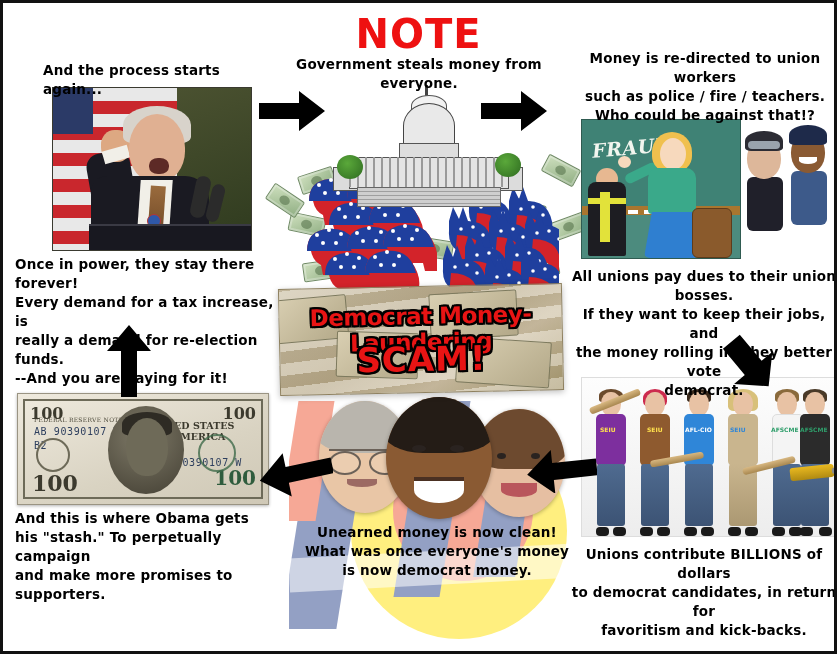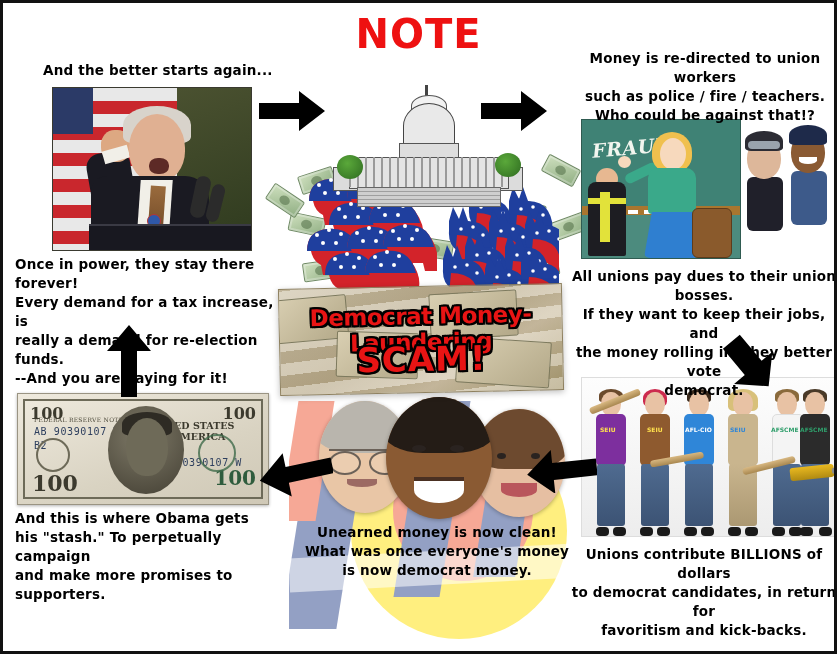--- a/index.html
+++ b/index.html
@@ -238,22 +238,23 @@
   .chainsaw::after{content:"";position:absolute;right:-26px;top:4px;width:28px;height:6px;
     background:#8b8b8b;border-radius:2px;}
 </style>
 </head>
 <body>
 
 <div id="poster">
 
   <div id="start-title">NOTE</div>
 
-  <div class="cap left" style="left:40px;top:58px;width:230px;">And the better starts again...</div>
-
+  <div class="cap left" style="left:40px;top:58px;width:230px;">And the process starts again...</div>
+
+  <div class="cap" style="left:272px;top:52px;width:288px;">Government steals money from everyone.</div>
 
   <div class="cap" style="left:568px;top:46px;width:268px;">Money is re-directed to union workers
 such as police / fire / teachers.
 Who could be against that!?</div>
 
   <div class="cap left" style="left:12px;top:252px;width:272px;">Once in power, they stay there forever!
 Every demand for a tax increase, is
 really a demand for re-election funds.
 --And you are paying for it!</div>
 

